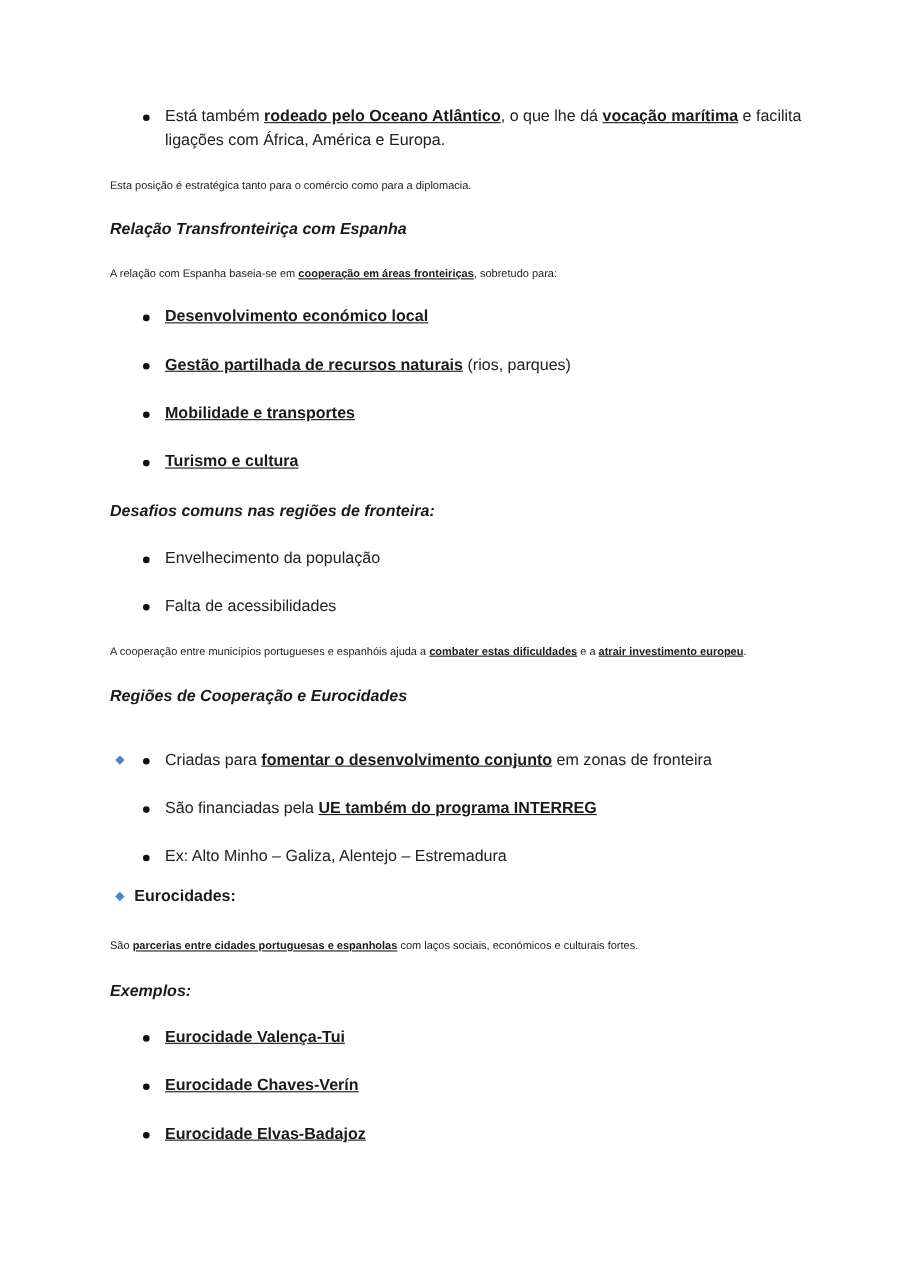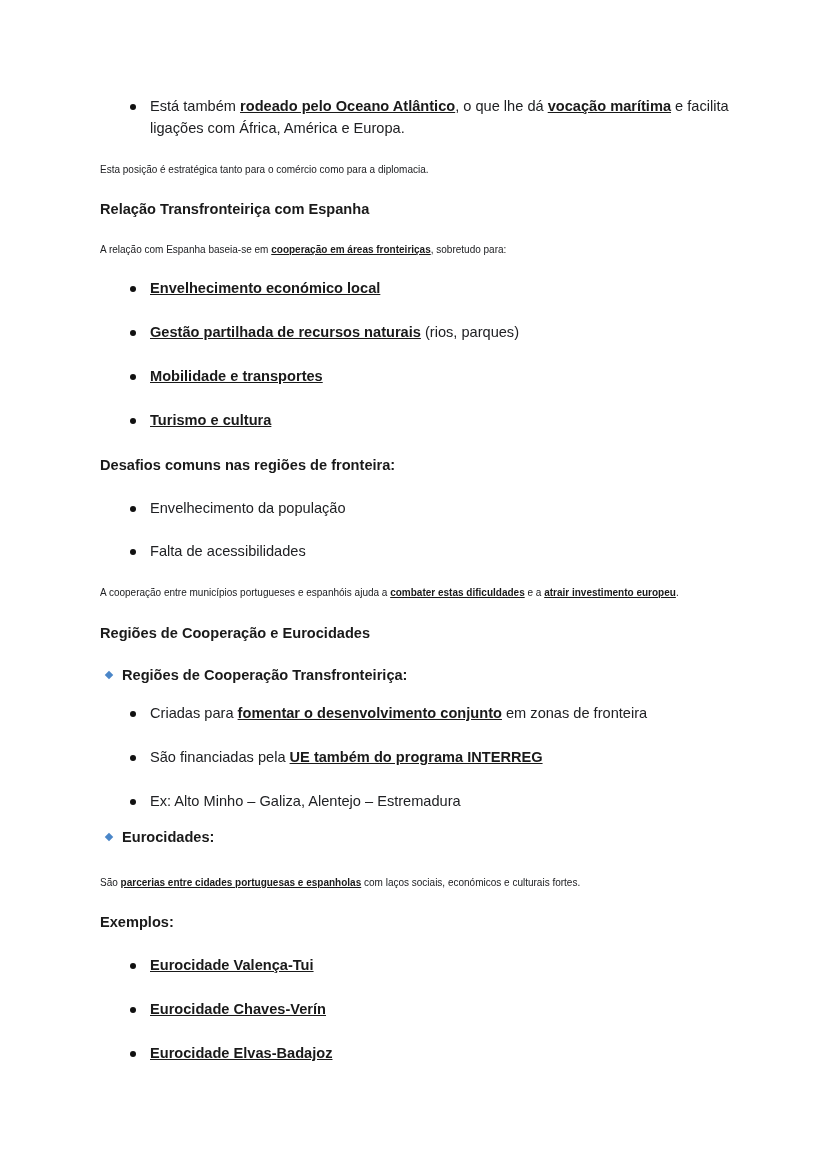--- a/index.html
+++ b/index.html
@@ -37,20 +37,21 @@
     color: #202124;
     text-align: left;
   }
 
   .heading {
     font-size: 14.6px;
     line-height: 1.55;
     font-weight: bold;
     margin: 0 0 9px 0;
     color: #1a1a1a;
+    font-style: italic;
   }
 
   .spacer-sm { height: 12px; }
 
   
   ul.list {
     list-style: none;
     margin: 0;
     padding: 0;
   }
@@ -125,37 +126,37 @@
       <ul class="list">
         <li class="bullet"><span>Está também </span><b>rodeado pelo Oceano Atlântico</b><span>, o que lhe dá </span><b>vocação marítima</b><span> e facilita ligações com África, América e Europa.</span></li>
       </ul>
       <p class="para"><span>Esta posição é estratégica tanto para o comércio como para a diplomacia.</span></p>
       <div class="spacer-sm"></div>
       <p class="heading">Relação Transfronteiriça com Espanha</p>
       <div class="spacer-sm"></div>
       <p class="para"><span>A relação com Espanha baseia-se em </span><b>cooperação em áreas fronteiriças</b><span>, sobretudo para:</span></p>
       <div class="spacer-sm"></div>
       <ul class="list">
-        <li class="bullet"><b>Envelhecimento económico local</b></li>
+        <li class="bullet"><b>Desenvolvimento económico local</b></li>
         <li class="bullet"><b>Gestão partilhada de recursos naturais</b><span> (rios, parques)</span></li>
         <li class="bullet"><b>Mobilidade e transportes</b></li>
         <li class="bullet"><b>Turismo e cultura</b></li>
       </ul>
       <p class="heading">Desafios comuns nas regiões de fronteira:</p>
       <div class="spacer-sm"></div>
       <ul class="list">
         <li class="bullet"><span>Envelhecimento da população</span></li>
         <li class="bullet"><span>Falta de acessibilidades</span></li>
       </ul>
       <p class="para"><span>A cooperação entre municípios portugueses e espanhóis ajuda a </span><b>combater estas dificuldades</b><span> e a </span><b>atrair investimento europeu</b><span>.</span></p>
       <div class="spacer-sm"></div>
       <p class="heading">Regiões de Cooperação e Eurocidades</p>
       <div class="spacer-sm"></div>
       <ul class="list">
-        <li class="diamond"><span>Regiões de Cooperação Transfronteiriça:</span><ul class="nested">
+        <li class="diamond"><ul class="nested">
             <li class="bullet"><span>Criadas para </span><b>fomentar o desenvolvimento conjunto</b><span> em zonas de fronteira</span></li>
             <li class="bullet"><span>São financiadas pela </span><b>UE também do programa INTERREG</b></li>
             <li class="bullet"><span>Ex: Alto Minho – Galiza, Alentejo – Estremadura</span></li>
           </ul></li>
         <li class="diamond"><span>Eurocidades:</span></li>
       </ul>
       <div class="spacer-sm"></div>
       <p class="para"><span>São </span><b>parcerias entre cidades portuguesas e espanholas</b><span> com laços sociais, económicos e culturais fortes.</span></p>
       <div class="spacer-sm"></div>
       <p class="heading">Exemplos:</p>

